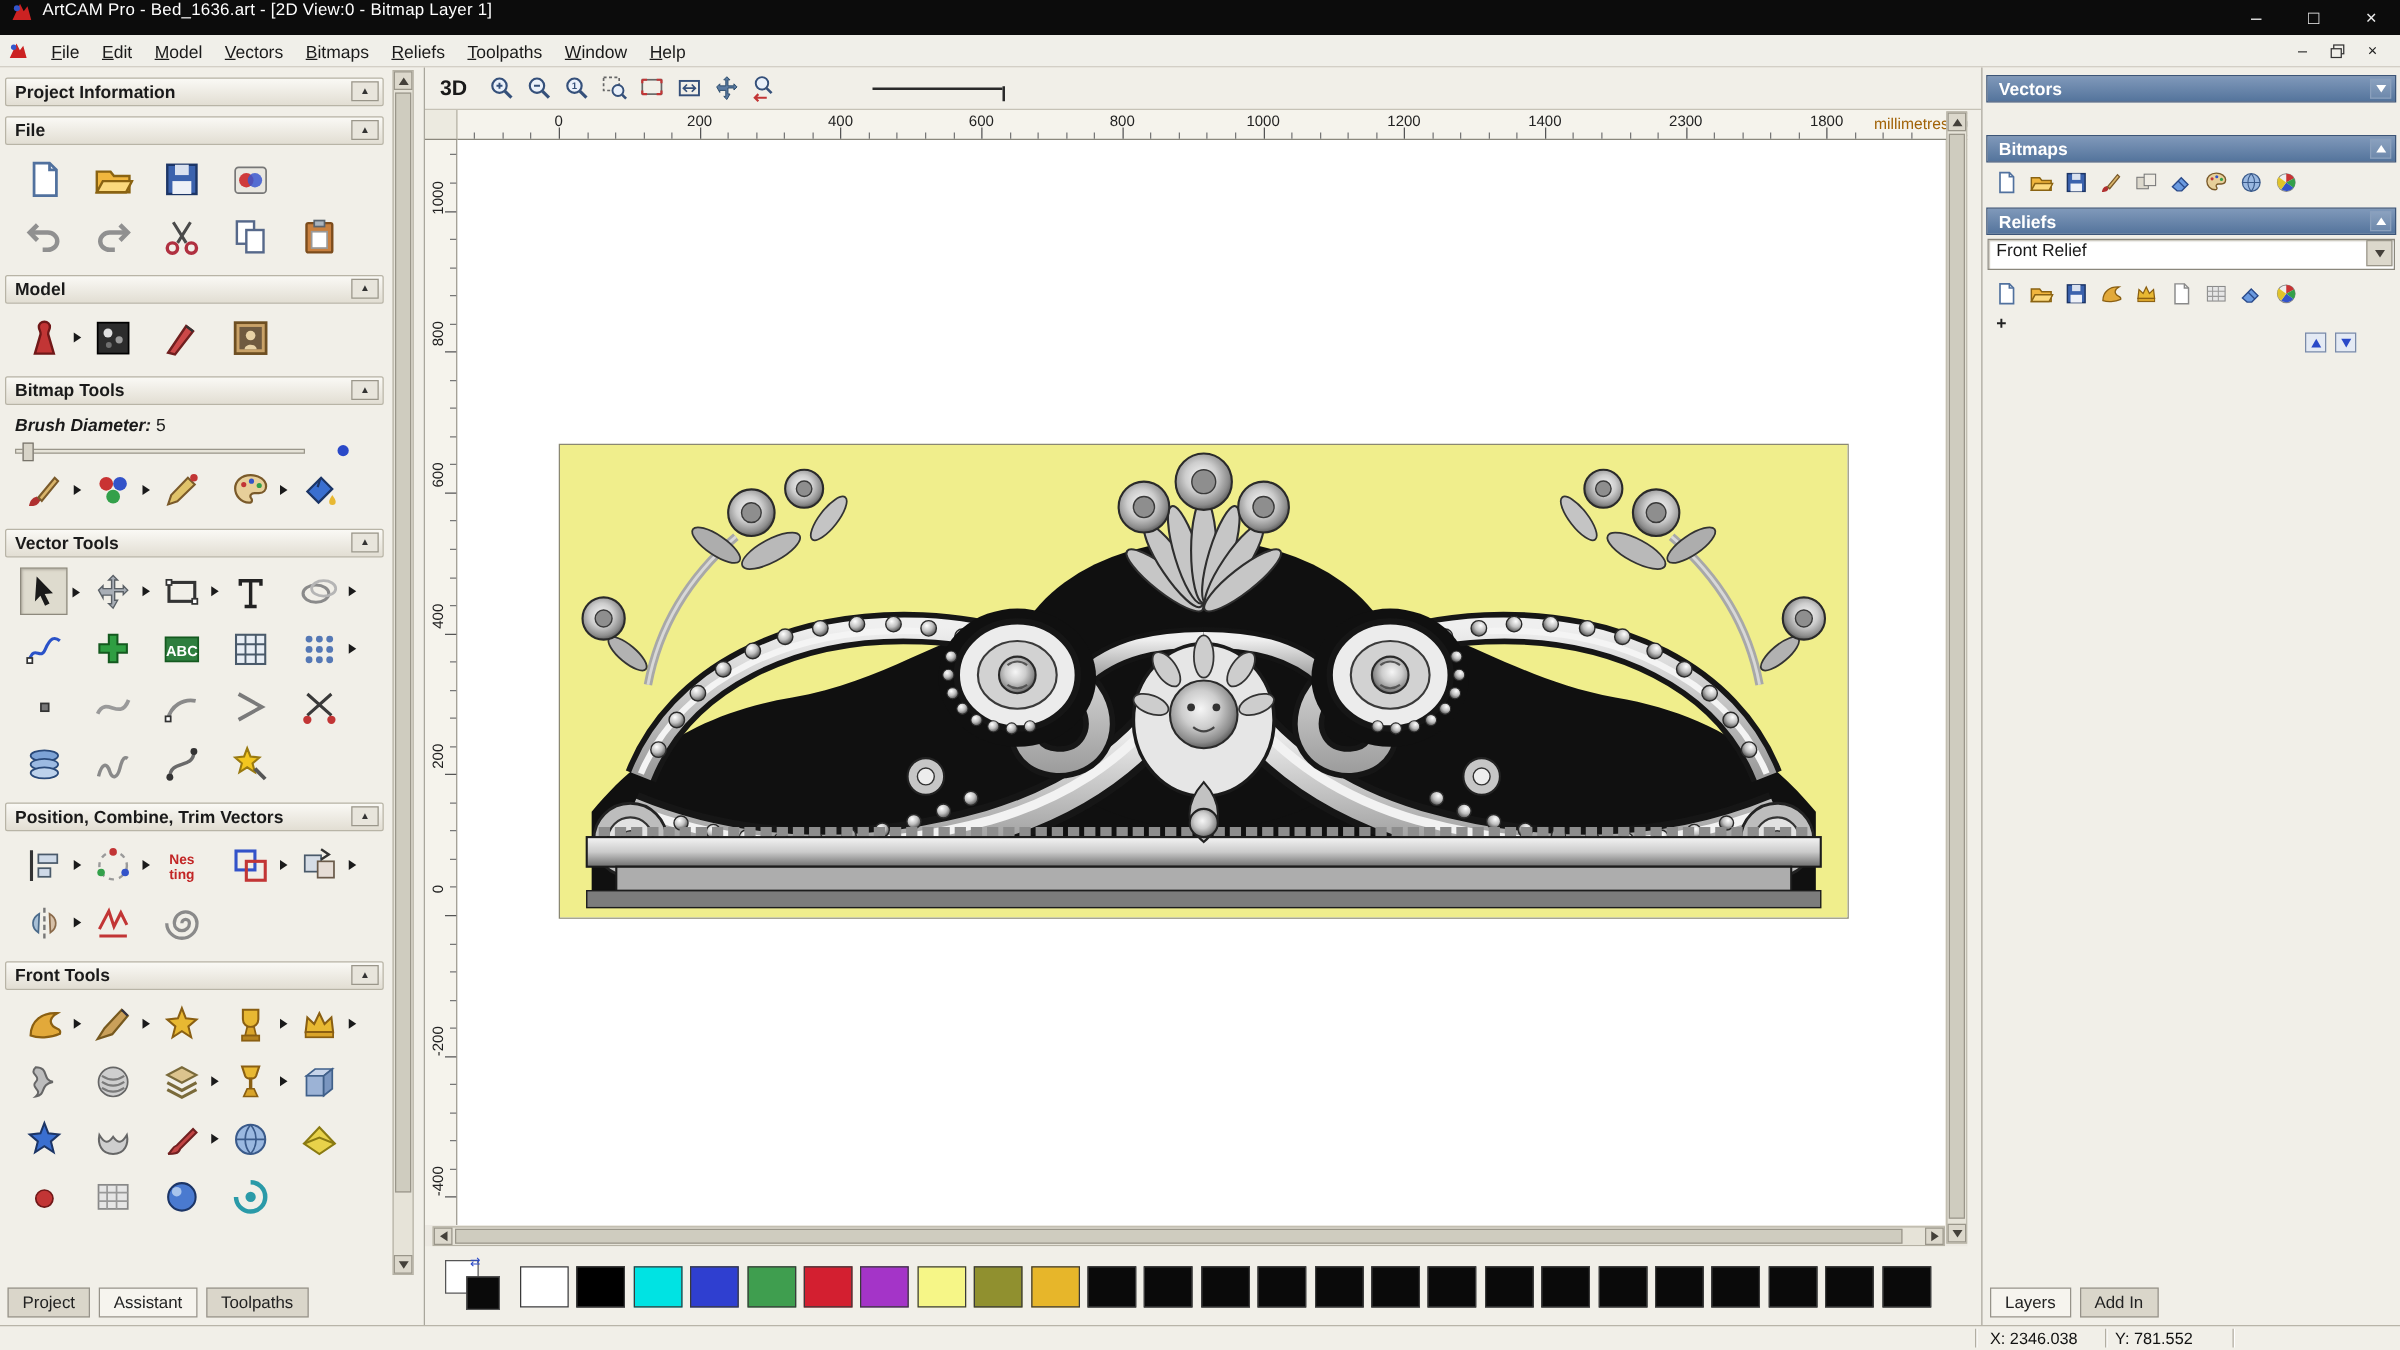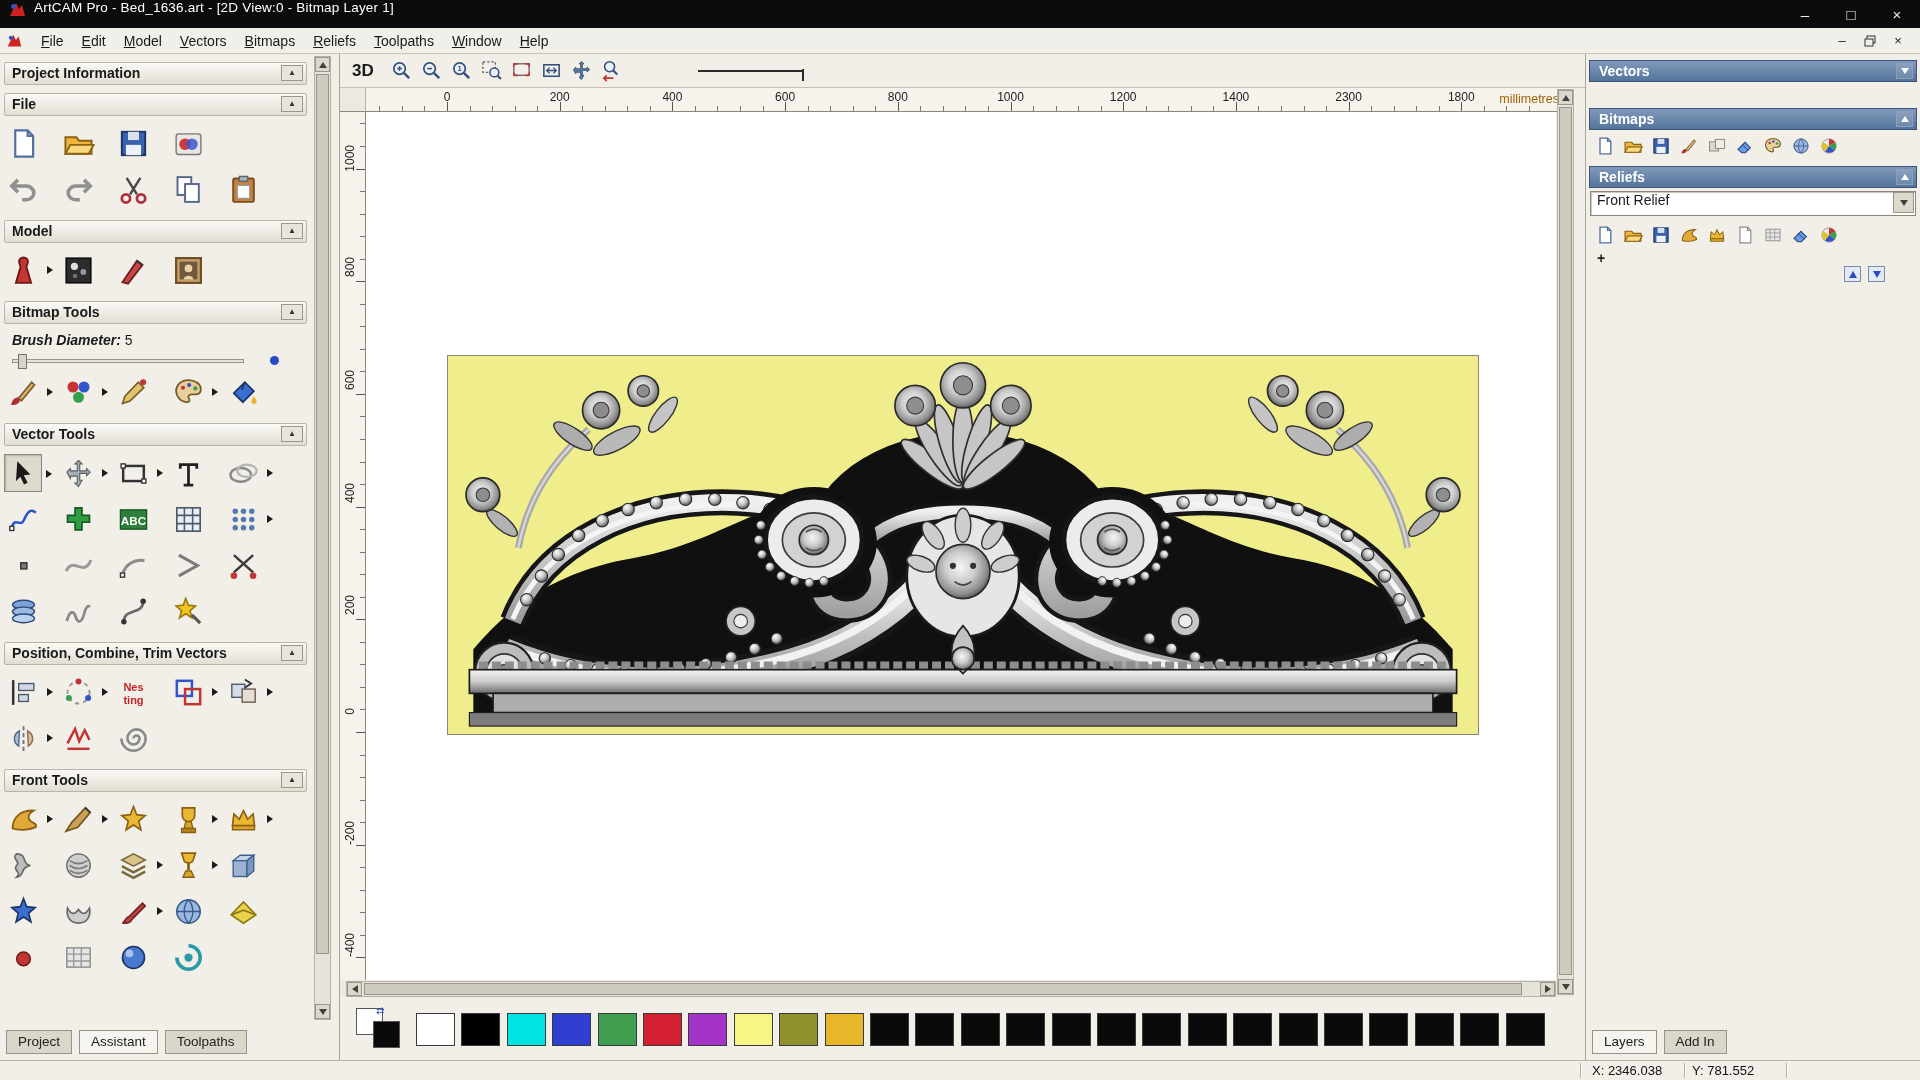--- a/index.html
+++ b/index.html
@@ -24,21 +24,21 @@
 
   
   #leftpanel{position:absolute;left:0;top:54px;width:340px;height:1006px;background:#f1efe8;border-right:1px solid #a9a69c}
   .panel-scroll{position:absolute;left:0;top:0;right:28px;bottom:36px;overflow:hidden}
   .sec-head{display:flex;align-items:center;justify-content:space-between;margin:8px 4px 4px 4px;padding:2px 3px 3px 7px;font-weight:bold;font-size:14px;background:linear-gradient(#faf9f5,#e2ded3);border:1px solid #b8b4a6;border-radius:2px}
   .sec-btn{width:22px;height:16px;background:#e8e5dc;border:1px solid #9a968a;font-size:8px;line-height:14px;text-align:center;color:#333}
   .pi-grid{display:flex;padding:3px 12px 0 12px;font-size:13.5px;line-height:19px}
   .pi-col1{width:168px}
   .pi-col2{flex:1}
   .pi-b{font-weight:bold}
-  .icon-row{display:flex;align-items:center;gap:17px;padding:4px 4px;height:46px}
+  .icon-row{display:flex;align-items:center;gap:17px;padding:4px 16px;height:46px}
   .tool-icon{position:relative;width:38px;height:38px;display:flex;align-items:center;justify-content:center;flex:none}
   .tool-icon svg{width:33px;height:33px}
   .tool-icon.pressed{border:1px solid #8d897d;background:#dedbce;box-shadow:inset 1px 1px 2px #b2aea2}
   .fly{position:absolute;right:-11px;top:15px;width:0;height:0;border-left:6px solid #1a1a1a;border-top:4px solid transparent;border-bottom:4px solid transparent}
   .brush-row{padding:4px 12px 0 12px;font-size:14px}
   .brush-label{font-style:italic;font-weight:bold}
   .slider-row{display:flex;align-items:center;padding:8px 12px 4px 12px}
   .slider-track{position:relative;display:inline-block;width:232px;height:4px;background:#e6e3d8;border:1px solid #9a968a}
   .slider-thumb{position:absolute;left:5px;top:-6px;width:9px;height:15px;background:#d8d4c8;border:1px solid #77736a}
   .slider-dot{width:9px;height:9px;border-radius:50%;background:#2a49c8;margin-left:26px}

